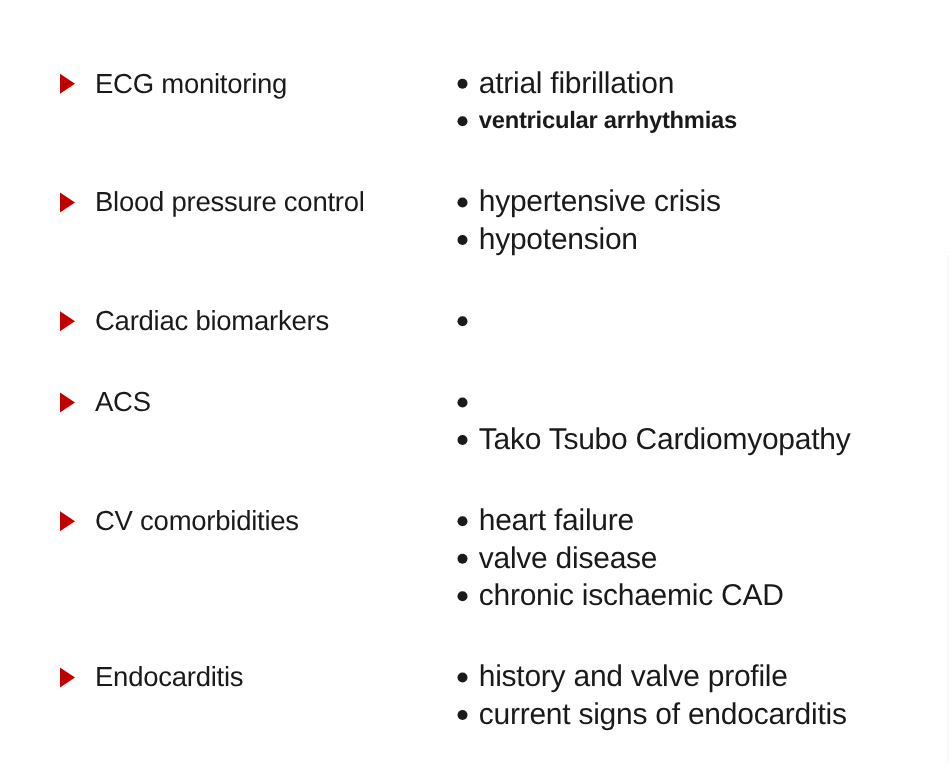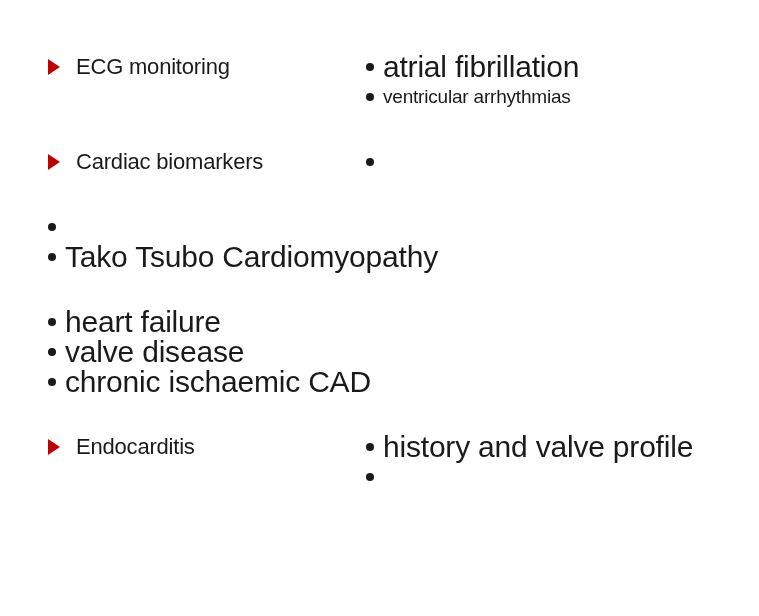--- a/index.html
+++ b/index.html
@@ -51,35 +51,36 @@
     letter-spacing: -0.2px;
     white-space: nowrap;
   }
   .right-cell {
     flex: 1 1 auto;
   }
   .item {
     display: flex;
     align-items: center;
     height: 30px;
-    font-size: 30px;
+    font-size: 24px;
     letter-spacing: -0.2px;
     white-space: nowrap;
   }
   .dot {
     display: inline-block;
     width: 8px;
     height: 8px;
     border-radius: 50%;
     background: var(--text);
     margin-right: 9px;
     flex: 0 0 auto;
   }
   .item.small {
     font-size: 19px;
+    font-weight: bold;
   }
 </style>
 </head>
 <body>
 
 <div class="slide">
   <div id="topics-list">
   <div class="group">
     <div class="left-cell">
       <span class="tri"></span>
@@ -91,47 +92,72 @@
     <span class="detail-label">atrial fibrillation</span>
   </div>
 
   <div class="item small">
     <span class="dot"></span>
     <span class="detail-label">ventricular arrhythmias</span>
   </div>
 </div>
   </div>
 
+  <div class="group">
+    <div class="left-cell">
+      <span class="tri"></span>
+      <span class="cat-label">Blood pressure control</span>
+    </div>
+    <div class="right-cell">
+  <div class="item">
+    <span class="dot"></span>
+    <span class="detail-label">hypertensive crisis</span>
+  </div>
+
+  <div class="item">
+    <span class="dot"></span>
+    <span class="detail-label">hypotension</span>
+  </div>
+</div>
+  </div>
 
   <div class="group">
     <div class="left-cell">
       <span class="tri"></span>
       <span class="cat-label">Cardiac biomarkers</span>
     </div>
     <div class="right-cell">
   <div class="item">
     <span class="dot"></span>
   </div>
 </div>
   </div>
 
   <div class="group">
+    <div class="left-cell">
+      <span class="tri"></span>
+      <span class="cat-label">ACS</span>
+    </div>
     <div class="right-cell">
   <div class="item">
     <span class="dot"></span>
   </div>
 
   <div class="item">
     <span class="dot"></span>
     <span class="detail-label">Tako Tsubo Cardiomyopathy</span>
   </div>
 </div>
   </div>
 
   <div class="group">
+    <div class="left-cell">
+      <span class="tri"></span>
+      <span class="cat-label">CV comorbidities</span>
+    </div>
     <div class="right-cell">
   <div class="item">
     <span class="dot"></span>
     <span class="detail-label">heart failure</span>
   </div>
 
   <div class="item">
     <span class="dot"></span>
     <span class="detail-label">valve disease</span>
   </div>
@@ -149,17 +175,18 @@
       <span class="cat-label">Endocarditis</span>
     </div>
     <div class="right-cell">
   <div class="item">
     <span class="dot"></span>
     <span class="detail-label">history and valve profile</span>
   </div>
 
   <div class="item">
     <span class="dot"></span>
+    <span class="detail-label">current signs of endocarditis</span>
   </div>
 </div>
   </div>
 </div>
 </div>
 
 </body></html>

